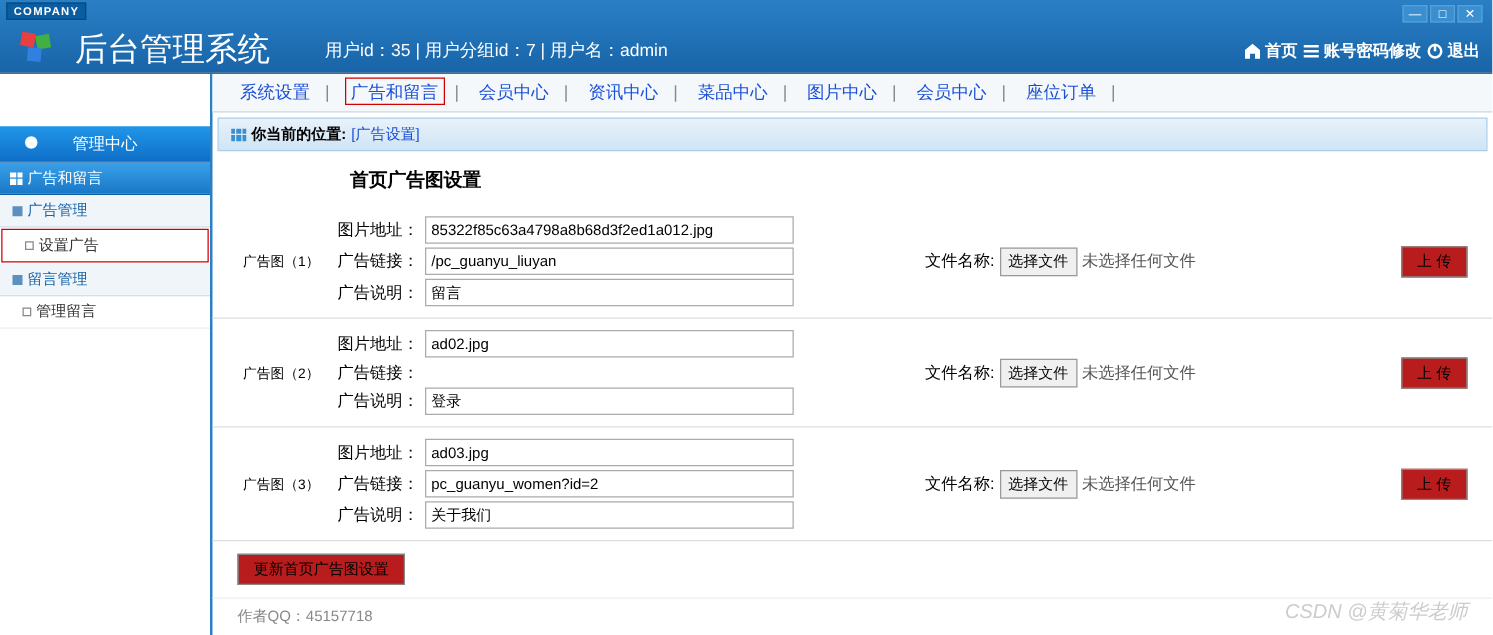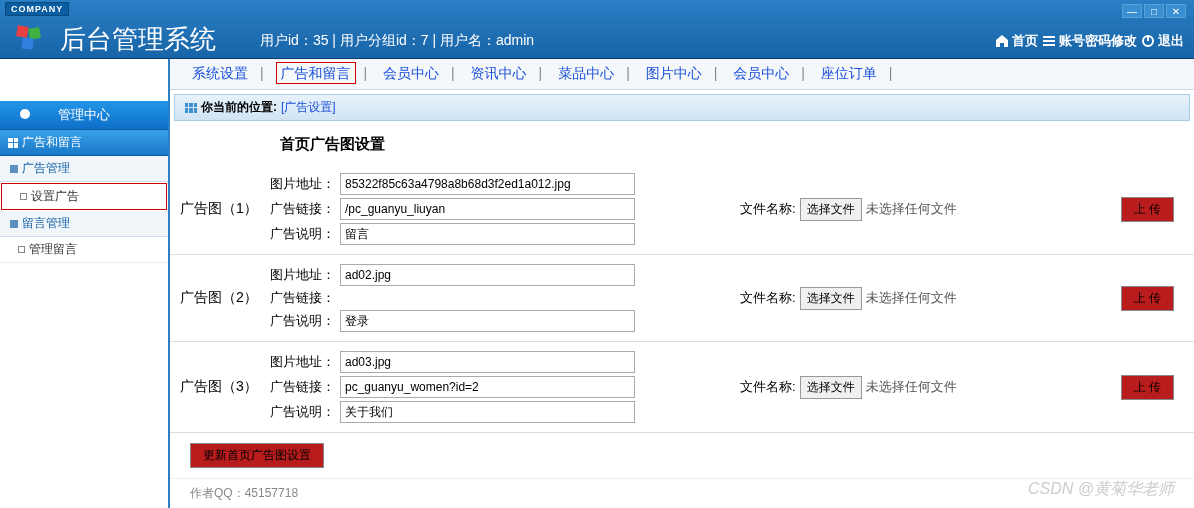--- a/index.html
+++ b/index.html
@@ -40,21 +40,21 @@
     .top-nav a.hl { border: 1px solid #d00000; }
     
     .breadcrumb { background: linear-gradient(to bottom, #e8f2fa, #d0e4f4); border: 1px solid #a8cde8; padding: 4px 10px; margin: 4px; font-size: 12px; display: flex; align-items: center; gap: 4px; }
     .breadcrumb .brk { color: #1a4fd8; }
     .bc-ico { width: 12px; height: 10px; display: inline-grid; grid-template-columns: 1fr 1fr 1fr; gap: 1px; }
     .bc-ico span { background: #3a8fd0; }
     
     .page-title { font-size: 15px; font-weight: bold; padding: 10px 0 10px 110px; }
     
     .ad-block { display: flex; align-items: center; padding: 6px 10px; border-bottom: 1px solid #ddd; }
-    .ad-label { width: 90px; font-size: 14px; }
+    .ad-label { width: 90px; text-align: center; font-size: 11px; }
     .ad-fields { width: 470px; }
     .fld-row { display: flex; align-items: center; margin: 3px 0; }
     .fld-lbl { width: 70px; font-size: 13px; padding-right: 4px; }
     .fld-row input[type=text] { width: 295px; height: 22px; border: 1px solid #aaa; padding: 0 4px; font-size: 12px; }
     .file-col { display: flex; align-items: center; gap: 4px; font-size: 13px; flex: 1; }
     .file-btn { background: #f0f0f0; border: 1px solid #999; padding: 2px 6px; cursor: pointer; font-size: 12px; }
     .file-status { color: #555; }
     .upload-col { width: 80px; text-align: right; padding-right: 10px; }
     .btn { background: #b91c1c; border: 1px solid #888; padding: 3px 12px; cursor: pointer; font-size: 12px; }
     

